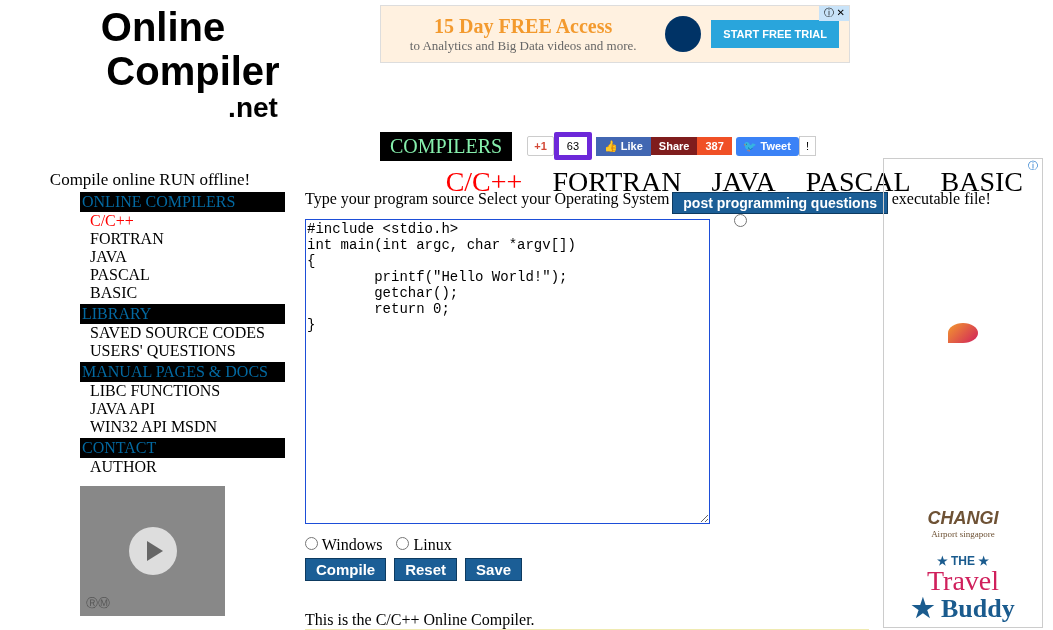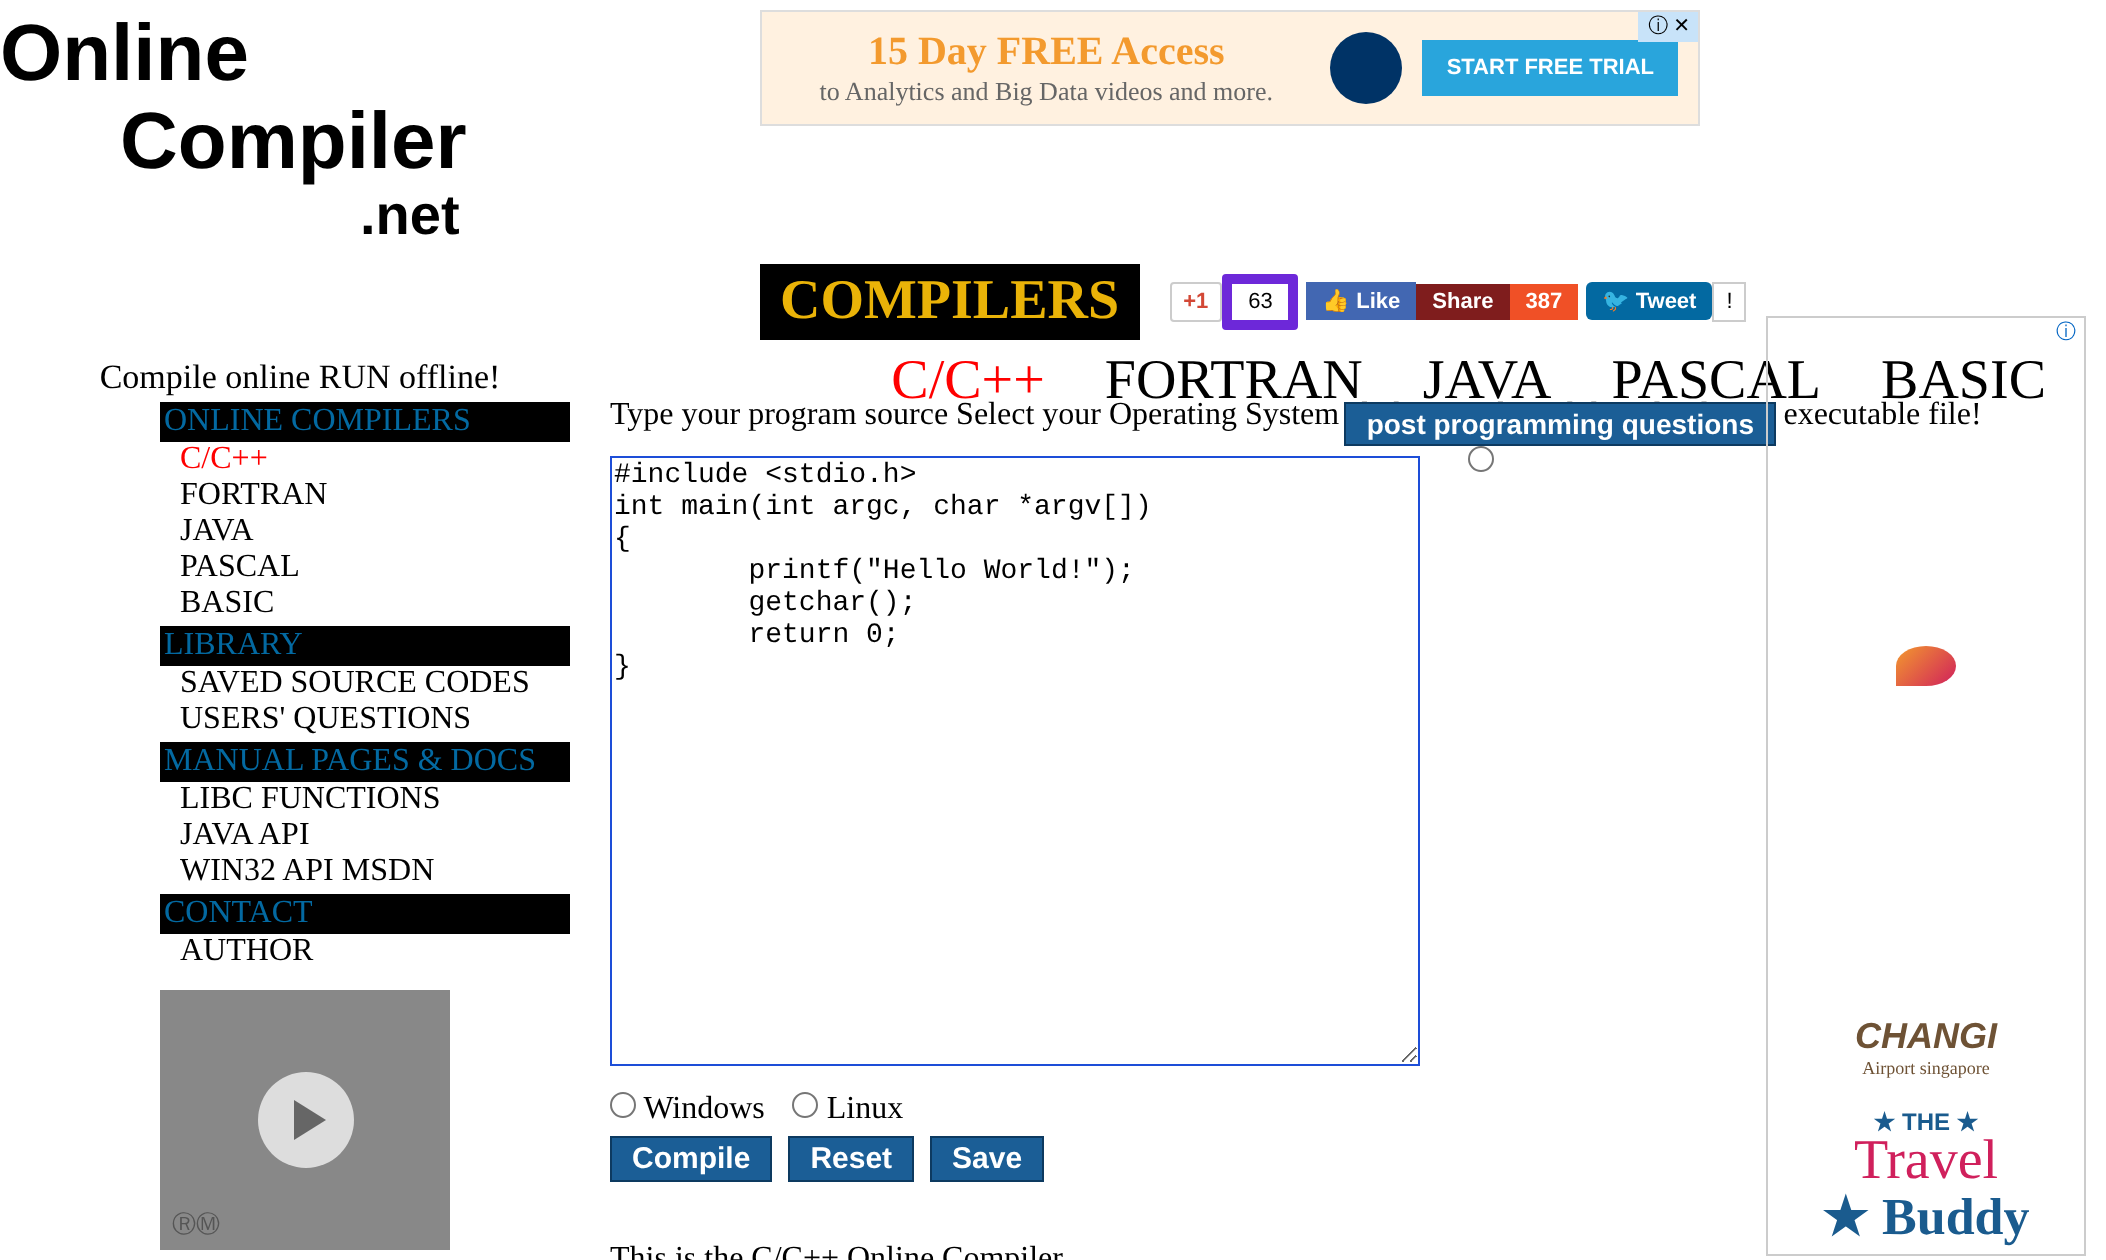--- a/index.html
+++ b/index.html
@@ -1,39 +1,39 @@
 <!DOCTYPE html>
 <html><head>
 <meta charset="utf-8">
 <style>
 * { box-sizing: border-box; margin: 0; padding: 0; }
 body { font-family: Georgia, serif; width: 1053px; height: 630px; overflow: hidden; background: #fff; }
 .container { display: flex; flex-direction: column; }
 .top-row { display: flex; align-items: flex-start; }
-.logo-area { width: 310px; padding: 5px 0 0 0; }
+.logo-area { width: 310px; padding: 5px 0 0 16px; text-align: center; }
 .logo { font-size: 40px; font-weight: bold; line-height: 1.1; font-family: Arial, sans-serif; }
 .logo-line2 { padding-left: 60px; }
 .logo-line3 { padding-left: 180px; font-size: 28px; }
 .ad-top { width: 470px; height: 58px; background: #fff1e0; border: 1px solid #ddd; margin: 5px 0 0 70px; display: flex; align-items: center; padding: 5px 10px; position: relative; }
 .ad-top-text { flex: 1; text-align: center; }
 .ad-top-title { color: #f39a2e; font-size: 20px; font-weight: bold; }
 .ad-top-sub { color: #666; font-size: 13px; }
 .ad-top-btn { background: #29a5dc; color: #fff; font-size: 11px; font-weight: bold; padding: 8px 12px; border: none; cursor: pointer; }
 .ad-top-logo { width: 36px; height: 36px; margin: 0 10px; background: #036; border-radius: 50%; }
 .ad-close { position: absolute; top: 0; right: 0; width: 30px; height: 15px; background: #c8e3f9; text-align: right; font-size: 10px; padding-right: 4px; cursor: pointer; }
 .second-row { display: flex; align-items: center; margin-top: 8px; }
-.compilers-btn { background: #000; color: #eab308; font-weight: bold; font-size: 28px; padding: 3px 10px; margin-left: 380px; font-family: Georgia, serif; }
+.compilers-btn { background: #000; color: #86efac; font-weight: normal; font-size: 20px; padding: 3px 10px; margin-left: 380px; font-family: Georgia, serif; }
 .social-row { display: flex; gap: 4px; margin-left: 15px; }
 .social-btn { display: flex; align-items: center; font-size: 11px; font-family: Arial, sans-serif; }
 .gplus { border: 1px solid #ccc; padding: 3px 6px; border-radius: 2px; color: #d34836; font-weight: bold; }
 .gcount { border: 5px solid #6d28d9; padding: 3px 8px; border-radius: 2px; }
 .fb-like { background: #4267b2; color: #fff; padding: 3px 8px; font-weight: bold; }
 .fb-share { background: #7f1d1d; color: #fff; padding: 3px 8px; font-weight: bold; }
 .fb-count { background: #f05026; color: #fff; padding: 3px 8px; font-weight: bold; }
-.tweet { background: #0369a1; color: #fff; padding: 3px 8px; border-radius: 3px; font-weight: bold; }
+.tweet { background: #3b82f6; color: #fff; padding: 3px 8px; border-radius: 3px; font-weight: bold; }
 .tcount { border: 1px solid #ccc; padding: 3px 6px; }
 .lang-row { display: flex; justify-content: flex-end; gap: 30px; padding: 5px 30px 5px 0; font-size: 28px; font-family: Georgia, serif; }
 .lang-active { color: #f00; }
 .lang-row span { cursor: pointer; }
 .motto { text-align: center; width: 300px; margin-top: -33px; font-size: 17px; }
 .main-row { display: flex; }
 .sidebar { width: 295px; padding: 0 10px 0 80px; }
 .side-head { background: #000; color: #0369a1; font-size: 16px; padding: 1px 2px; margin-top: 2px; font-weight: normal; }
 .side-item { padding: 0 0 0 10px; font-size: 16px; cursor: pointer; }
 .side-active { color: #f00; }

